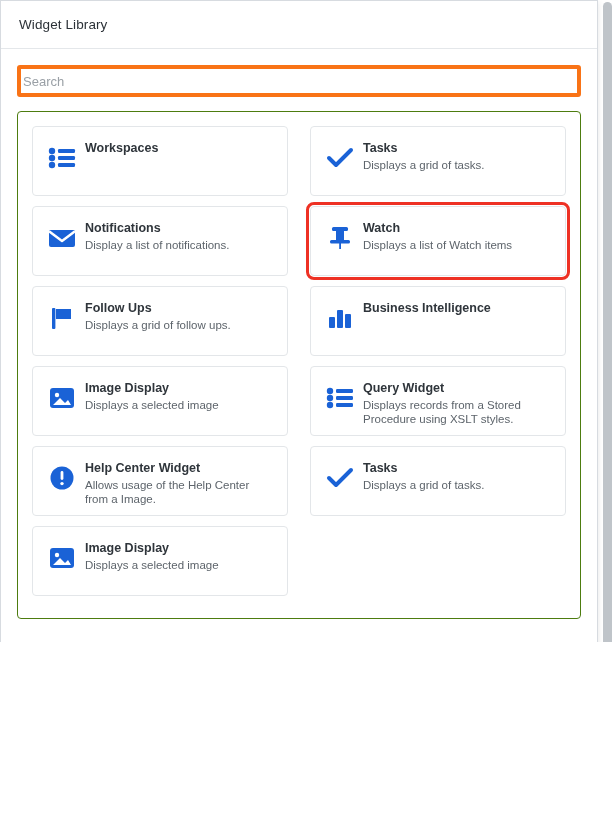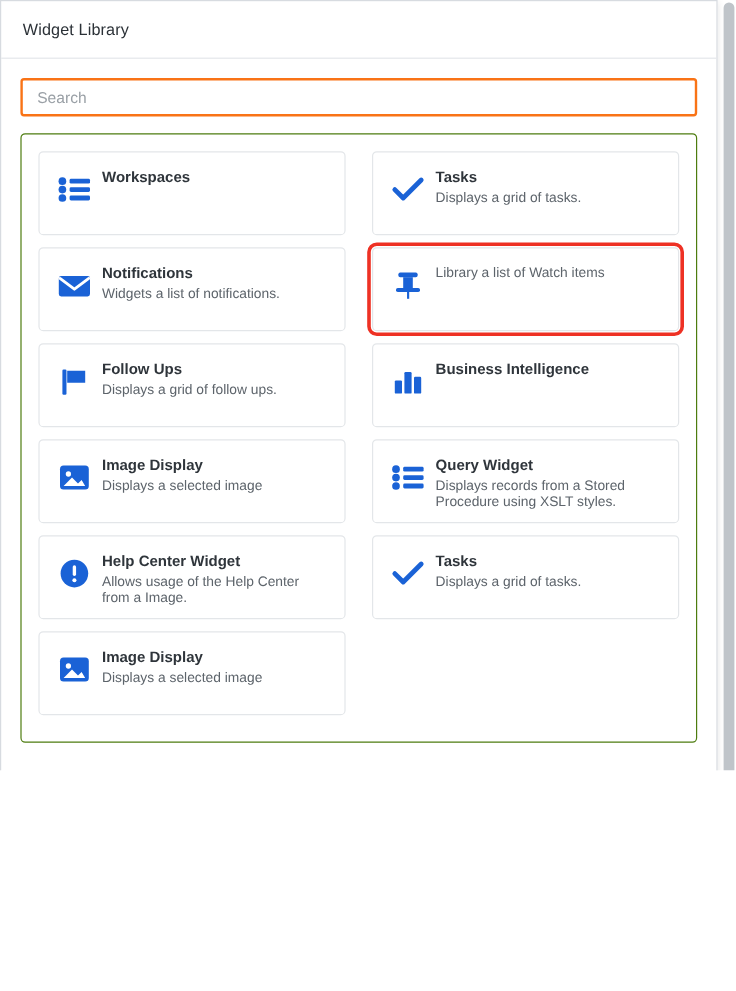--- a/index.html
+++ b/index.html
@@ -51,23 +51,23 @@
     box-sizing: border-box;
     overflow: hidden;
   }
   .search-row {
     padding: 0 0 14px 0;
   }
   .search-input {
     width: 100%;
     height: 32px;
     box-sizing: border-box;
-    border: 2px solid #f97316;
+    border: 4px solid #f97316;
     border-radius: 3px;
-    padding: 0 12px;
+    padding: 0 2px;
     font-size: 13px;
     color: #3c4043;
     font-family: "Liberation Sans", sans-serif;
     background: #ffffff;
     outline: none;
   }
   .search-input::placeholder {
     color: #9aa0a6;
   }
   .widget-panel {
@@ -228,21 +228,21 @@
 
             <div class="widget-card">
               <div class="widget-icon">
                 <svg width="28" height="22" viewBox="0 0 28 22">
                   <rect x="1" y="3" width="26" height="17" rx="2" fill="#1a62d6"></rect>
                   <path d="M2 5 L14 14 L26 5" fill="none" stroke="#ffffff" stroke-width="2.4" stroke-linecap="round" stroke-linejoin="round"></path>
                 </svg>
               </div>
               <div class="widget-text">
                 <div class="widget-name">Notifications</div>
-                <div class="widget-desc">Widgets a list of notifications.</div>
+                <div class="widget-desc">Display a list of notifications.</div>
               </div>
             </div>
 
             <div class="widget-card">
               <div class="widget-icon">
                 <svg width="26" height="24" viewBox="0 0 26 24">
                   <rect x="3" y="2" width="3.4" height="21" rx="1" fill="#1a62d6"></rect>
                   <path d="M7 3 H22 V13 H7 Z" fill="#1a62d6"></path>
                 </svg>
               </div>
@@ -313,21 +313,22 @@
             <div class="widget-card highlighted">
               <div class="widget-icon">
                 <svg width="26" height="26" viewBox="0 0 26 26">
                   <rect x="5" y="2" width="16" height="4" rx="1.5" fill="#1a62d6"></rect>
                   <rect x="9" y="6" width="8" height="9" fill="#1a62d6"></rect>
                   <rect x="3" y="15" width="20" height="3.4" rx="1.5" fill="#1a62d6"></rect>
                   <rect x="12.2" y="18" width="1.8" height="6" fill="#1a62d6"></rect>
                 </svg>
               </div>
               <div class="widget-text">
-                <div class="widget-desc">Library a list of Watch items</div>
+                <div class="widget-name">Watch</div>
+                <div class="widget-desc">Displays a list of Watch items</div>
               </div>
             </div>
 
             <div class="widget-card">
               <div class="widget-icon">
                 <svg width="26" height="24" viewBox="0 0 26 24">
                   <rect x="2" y="11" width="6" height="11" rx="1" fill="#1a62d6"></rect>
                   <rect x="10" y="4" width="6" height="18" rx="1" fill="#1a62d6"></rect>
                   <rect x="18" y="8" width="6" height="14" rx="1" fill="#1a62d6"></rect>
                 </svg>

